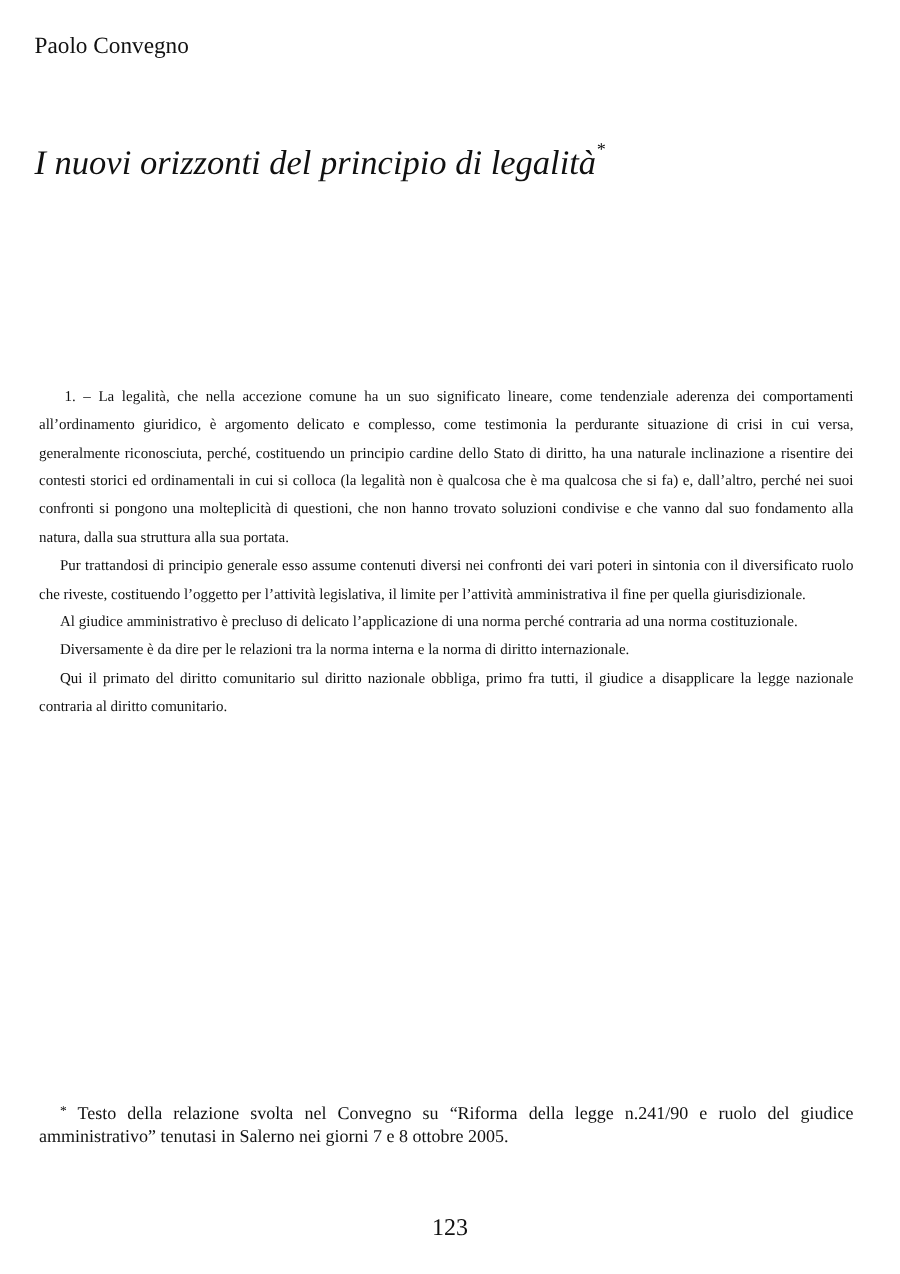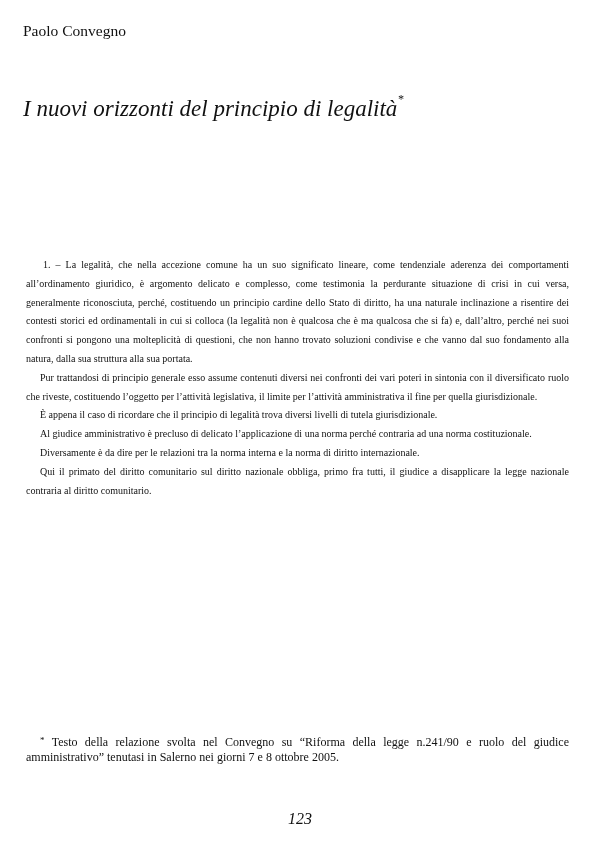--- a/index.html
+++ b/index.html
@@ -9,33 +9,32 @@
     .title { position: absolute; left: 23px; top: 96px; font-size: 23px; font-style: italic; }
     .title sup { font-size: 12px; position: relative; top: -4px; vertical-align: top; }
     .body { position: absolute; left: 26px; width: 543px; top: 256px;
       font-size: 10px; line-height: 18.8px; text-align: justify; font-family: Liberation Serif, serif; }
     .body p { margin: 0; text-indent: 14px; }
     .body p.first { text-indent: 17px; }
     .footnote { position: absolute; left: 26px; width: 543px; top: 735px;
       font-size: 12px; line-height: 15px; text-align: justify; text-indent: 14px; }
     .footnote .mark { font-size: 9px; vertical-align: top; position: relative; top: -2px; }
     .pagenum { position: absolute; left: 0; width: 600px; top: 810px; text-align: center;
-      font-size: 16px; font-style: italic; }
+      font-size: 16px; }
   </style>
 </head>
 <body>
 
 <div class="author">Paolo Convegno</div>
 
 <div class="title"><span>I nuovi orizzonti del principio di legalità</span><sup>*</sup></div>
 
 <div class="body">
   <p class="first">1. – La legalità, che nella accezione comune ha un suo significato lineare, come tendenziale aderenza dei comportamenti all’ordinamento giuridico, è argomento delicato e complesso, come testimonia la perdurante situazione di crisi in cui versa, generalmente riconosciuta, perché, costituendo un principio cardine dello Stato di diritto, ha una naturale inclinazione a risentire dei contesti storici ed ordinamentali in cui si colloca (la legalità non è qualcosa che è ma qualcosa che si fa) e, dall’altro, perché nei suoi confronti si pongono una molteplicità di questioni, che non hanno trovato soluzioni condivise e che vanno dal suo fondamento alla natura, dalla sua struttura alla sua portata.</p>
   <p>Pur trattandosi di principio generale esso assume contenuti diversi nei confronti dei vari poteri in sintonia con il diversificato ruolo che riveste, costituendo l’oggetto per l’attività legislativa, il limite per l’attività amministrativa il fine per quella giurisdizionale.</p>
-  <p>È appena il caso di ricordare che il principio di legalità trova diversi livelli di tutela giurisdizionale.</p>
   <p>Al giudice amministrativo è precluso di delicato l’applicazione di una norma perché contraria  ad una norma costituzionale.</p>
   <p>Diversamente è da dire per le relazioni tra la norma interna e la norma di diritto internazionale.</p>
   <p>Qui il primato del diritto comunitario sul diritto nazionale obbliga, primo fra tutti, il giudice a disapplicare la legge nazionale contraria al diritto comunitario.</p>
 </div>
 
 <div class="footnote"><span class="mark">*</span><span> Testo della relazione svolta nel Convegno su “Riforma della legge n.241/90 e ruolo del giudice amministrativo” tenutasi in Salerno nei giorni 7 e 8 ottobre 2005.</span></div>
 
 <div class="pagenum">123</div>
 
 </body></html>

